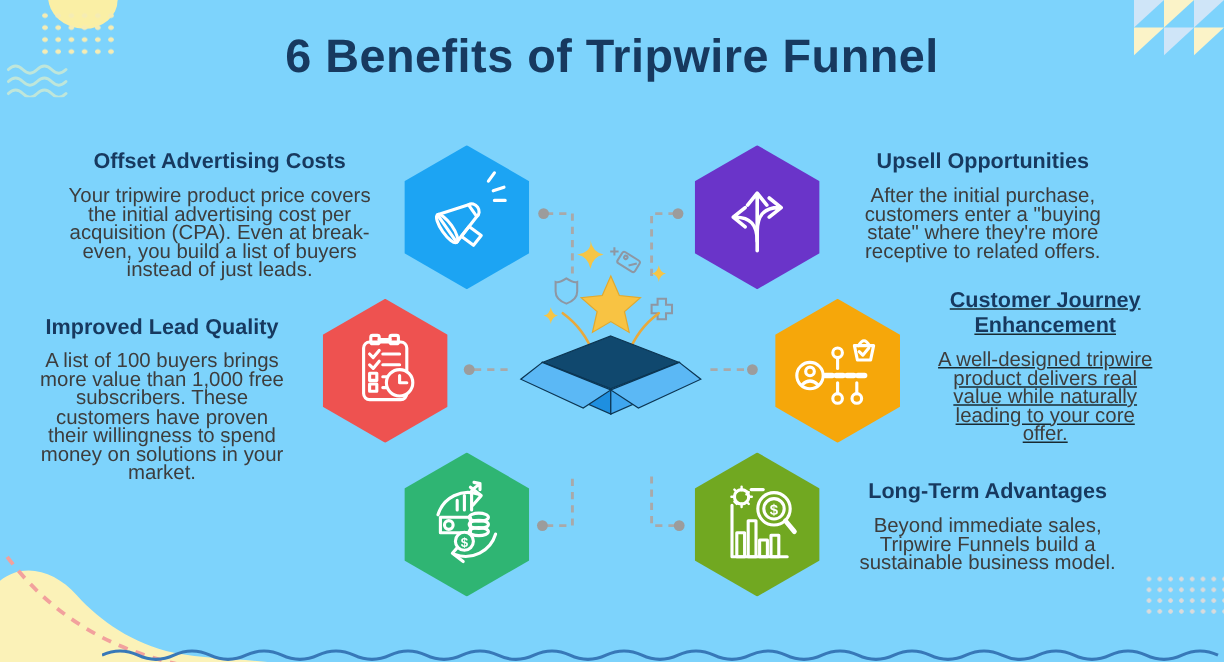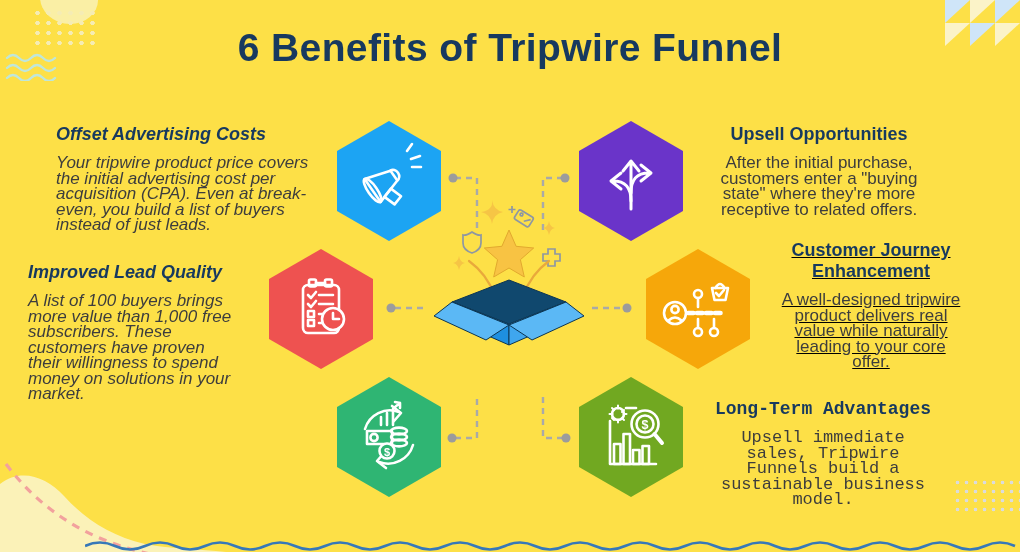--- a/index.html
+++ b/index.html
@@ -1,37 +1,37 @@
 <!DOCTYPE html>
 <html><head>
 <meta charset="utf-8">
 <style>
   * { margin:0; padding:0; box-sizing:border-box; }
   html,body { background:#e8e8e8; }
   .canvas {
     position:relative; width:1020px; height:552px; margin:0 auto;
-    background:#fde047; overflow:hidden;
+    background:#7dd3fc; overflow:hidden;
     font-family:"Liberation Sans", sans-serif;
   }
   .title {
     position:absolute; top:26px; left:0; width:100%;
     text-align:center; font-size:39px; font-weight:800;
     color:#17395F; letter-spacing:0.4px;
   }
   .benefit { position:absolute; }
   .benefit h2 { font-size:18px; font-weight:800; color:#17395F; line-height:21px; margin-bottom:10px; }
   .benefit p  { font-size:17px; color:#3D3D3D; line-height:15.5px; }
-  .align-r { text-align:left;font-style:italic; }
+  .align-r { text-align:center; }
   .align-l { text-align:center; }
   .tb1 { left:56px;  top:124px; width:254px; }
   .tb2 { left:712px; top:124px; width:214px; }
   .tb3 { left:28px;  top:262px; width:214px; }
   .tb4 { left:778px; top:240px; width:186px;text-decoration:underline; }
   .tb5 { left:40px;  top:399px; width:268px; }
-  .tb6 { left:712px; top:399px; width:222px;font-family:Liberation Mono, monospace; }
+  .tb6 { left:712px; top:399px; width:222px; }
   .hex { position:absolute; width:104px; height:120px; }
   .hex1 { left:337px; top:121px; }
   .hex2 { left:579px; top:121px; }
   .hex3 { left:269px; top:249px; }
   .hex4 { left:646px; top:249px; }
   .hex5 { left:337px; top:377px; }
   .hex6 { left:579px; top:377px; }
   .overlay { position:absolute; left:0; top:0; width:1020px; height:552px; pointer-events:none; }
   .deco { position:absolute; pointer-events:none; }
   .yellow-blob { left:40px; top:-10px; width:58px; height:34px; background:#FAEFA5;
@@ -143,21 +143,21 @@
   <section class="benefit tb3 align-r">
     <h2>Improved Lead Quality</h2>
     <p>A list of 100 buyers brings more value than 1,000 free subscribers. These customers have proven their willingness to spend money on solutions in your market.</p>
   </section>
   <section class="benefit tb4 align-l">
     <h2>Customer Journey Enhancement</h2>
     <p>A well-designed tripwire product delivers real value while naturally leading to your core offer.</p>
   </section>
   <section class="benefit tb6 align-l">
     <h2>Long-Term Advantages</h2>
-    <p>Upsell immediate sales, Tripwire Funnels build a sustainable business model.</p>
+    <p>Beyond immediate sales, Tripwire Funnels build a sustainable business model.</p>
   </section>
 
   <svg class="hex hex1" viewBox="0 0 104 120">
     <polygon points="52,0 104,30 104,90 52,120 0,90 0,30" fill="#1CA4F3"></polygon>
     <g stroke="#fff" stroke-width="2.6" fill="none" stroke-linejoin="round" stroke-linecap="round">
       <g transform="rotate(-35 52 58)">
         <path d="M32,44 L32,72 L58,64 L58,52 Z"></path>
         <ellipse cx="32" cy="58" rx="4.5" ry="14"></ellipse>
         <path d="M58,52 a5,6 0 0 1 0,12"></path>
         <path d="M38,70 l10,-3 l4,12 l-10,3 Z"></path>

